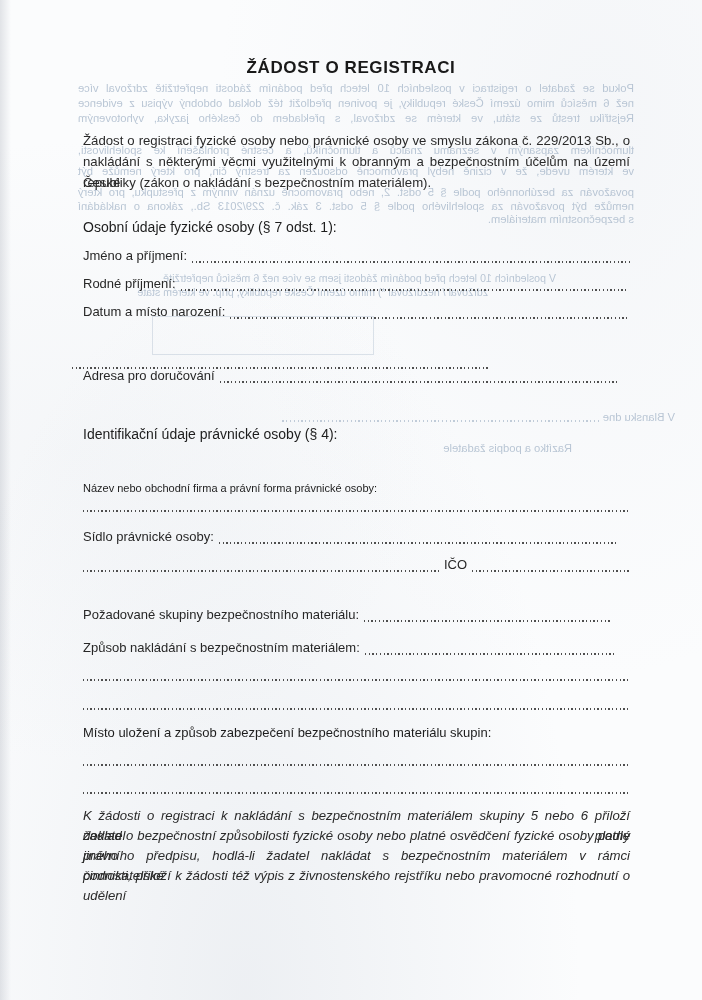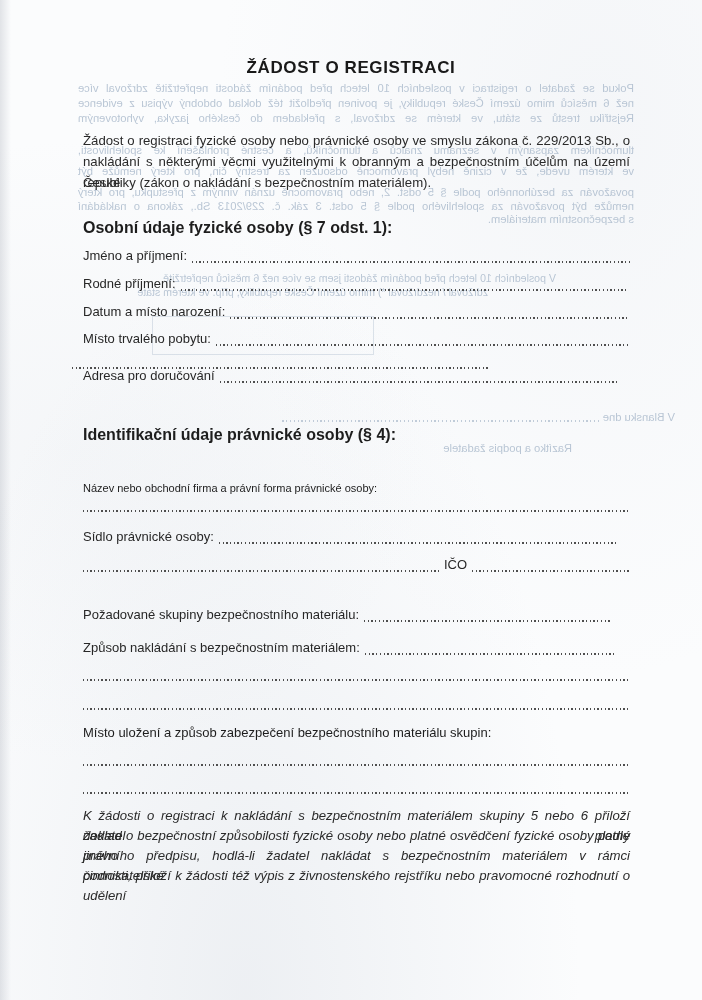--- a/index.html
+++ b/index.html
@@ -29,21 +29,21 @@
   .para .ln {
     font-size:13.2px; line-height:21px; height:21px;
     text-align:justify; text-align-last:justify; white-space:normal;
     color:#2a2a2a;
   }
   .para .ln.last { text-align-last:left; }
   .intro { top:130px; }
   .footer-para { top:806px;font-style:italic; }
   .footer-para .ln { line-height:20px; height:20px; }
   .heading {
-    position:absolute; left:83px; font-size:16px; font-weight:bold; color:#1d1d1d;
+    position:absolute; left:83px; font-size:14px; font-weight:normal; color:#1d1d1d;
   }
   .row {
     position:absolute; left:83px; width:547px;
     display:flex; align-items:baseline; height:17px;
   }
   .lbl { font-size:13px; color:#272727; white-space:pre; flex:0 0 auto; margin-right:5px; }
   .leader {
     flex:1 1 auto; align-self:flex-end; height:2px; margin-bottom:2px;
     background-image:repeating-linear-gradient(to right,#4e4e4e 0 1.3px, transparent 1.3px 3.7px);
   }
@@ -116,24 +116,20 @@
     <span class="leader"></span>
   </div>
   <div class="row" style="top:276px">
     <span class="lbl">Rodné příjmení:</span>
     <span class="leader" style="margin-right:2px"></span>
   </div>
   <div class="row" style="top:304px">
     <span class="lbl">Datum a místo narození:</span>
     <span class="leader"></span>
   </div>
-  <div class="row" style="top:331px">
-    <span class="lbl">Místo trvalého pobytu:</span>
-    <span class="leader"></span>
-  </div>
   <div class="dotline" style="left:72px; top:367px; width:418px"></div>
   <div class="row" style="top:368px">
     <span class="lbl">Adresa pro doručování</span>
     <span class="leader" style="margin-right:10px"></span>
   </div>
 
   <div class="heading" style="top:426px">Identifikační údaje právnické osoby (§ 4):</div>
   <div class="heading" style="top:482px; font-weight:normal; font-size:11px">Název nebo obchodní firma a právní forma právnické osoby:</div>
   <div class="dotline" style="left:83px; top:510px; width:547px"></div>
   <div class="row" style="top:529px">

